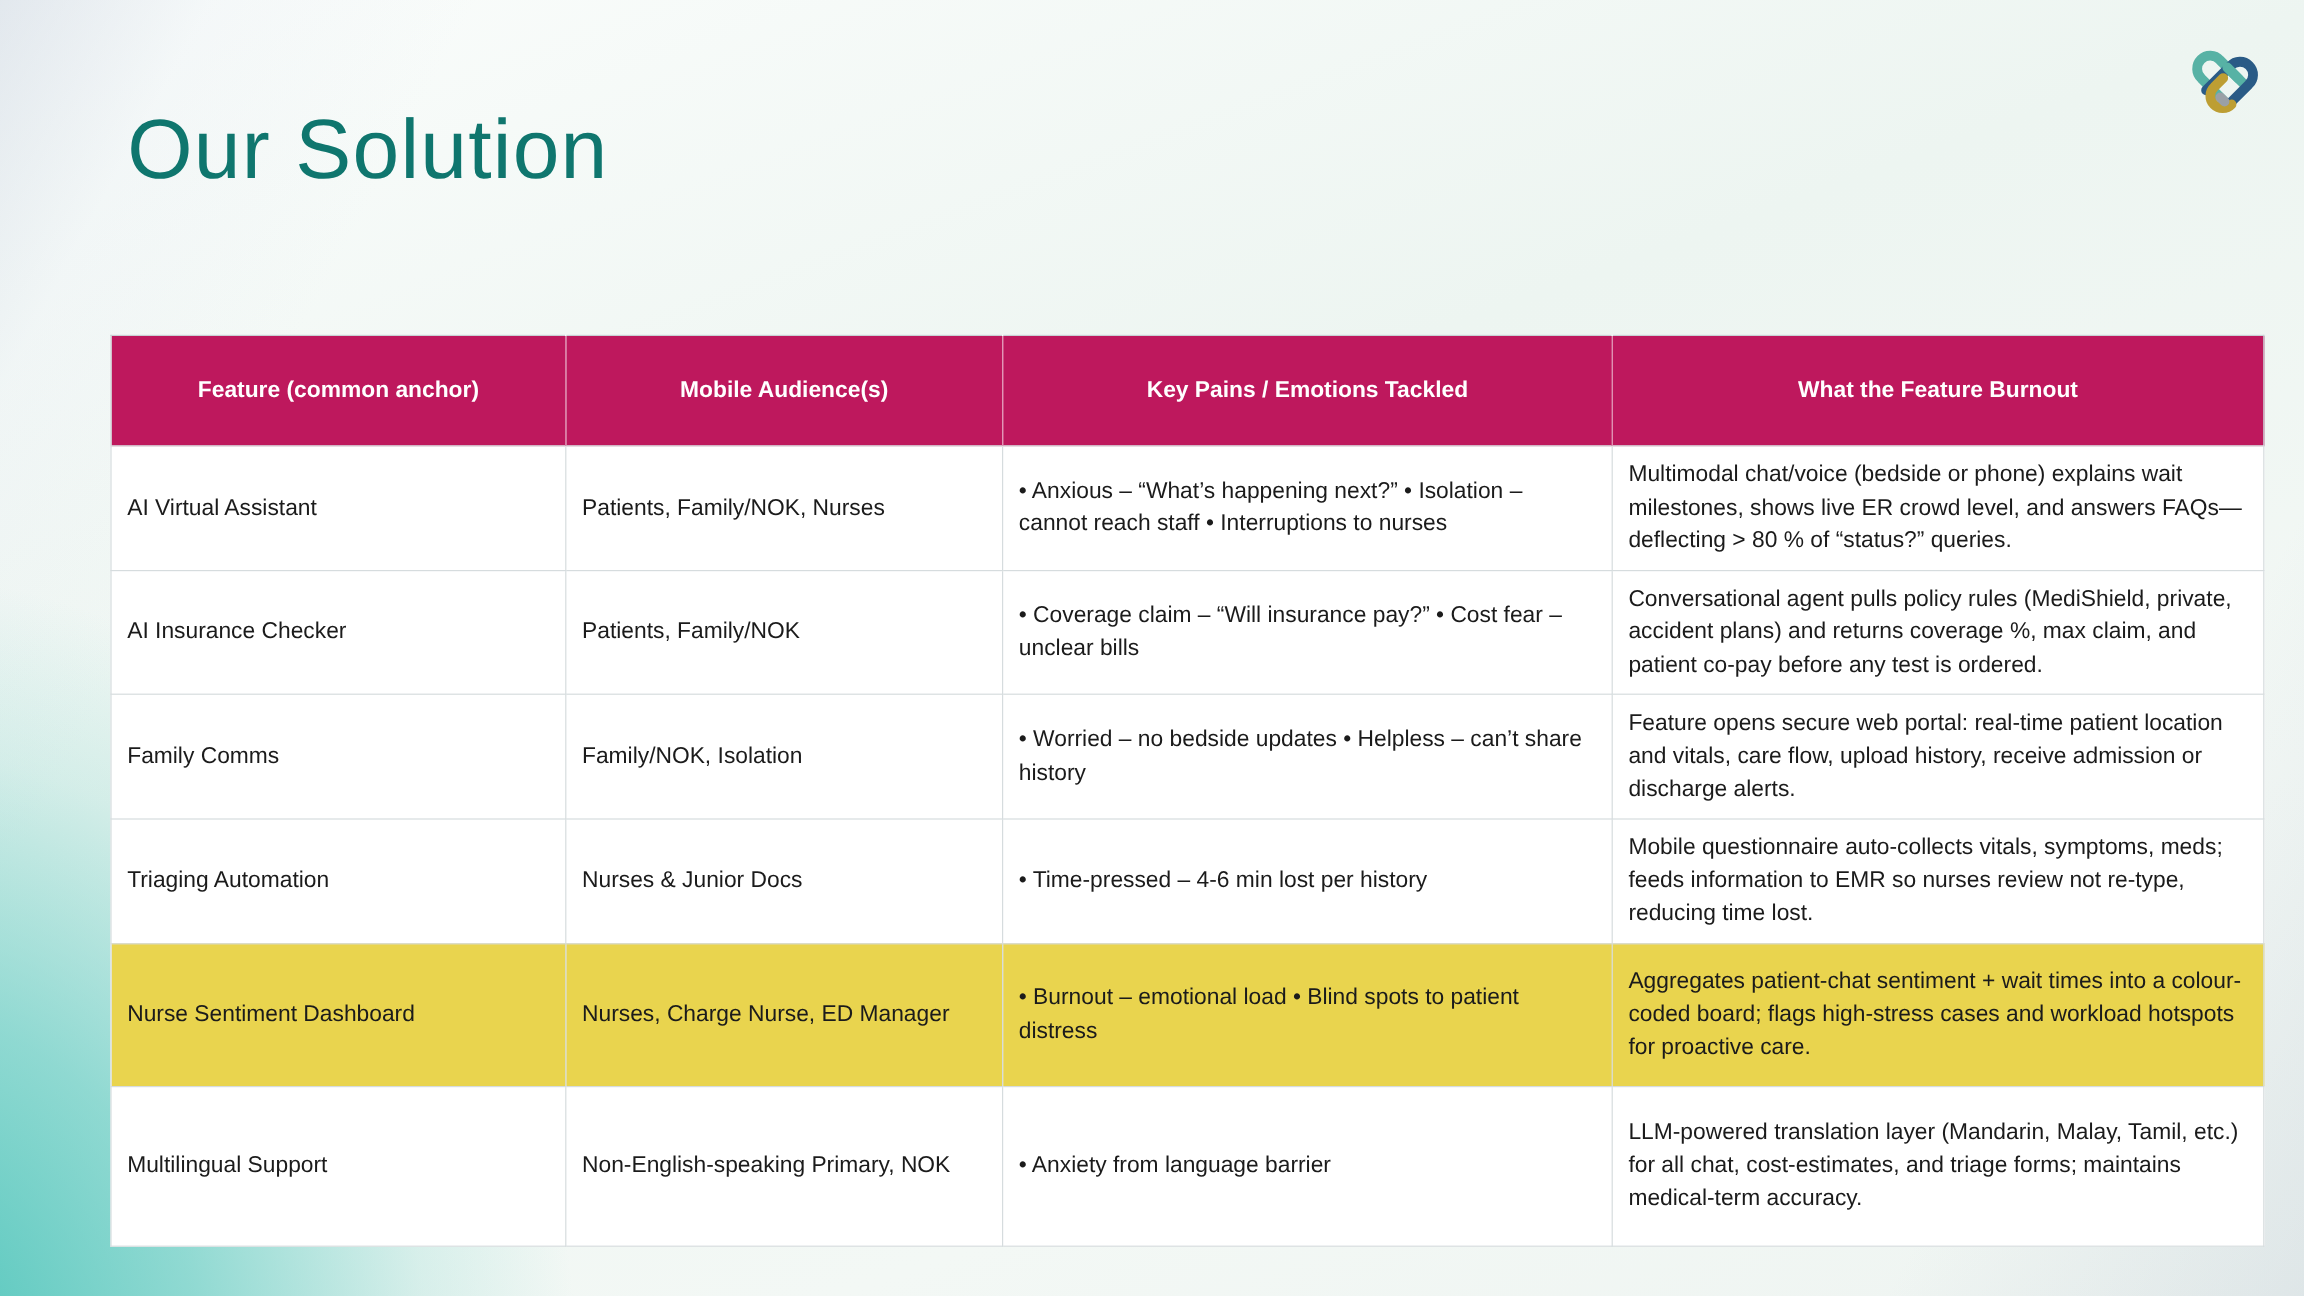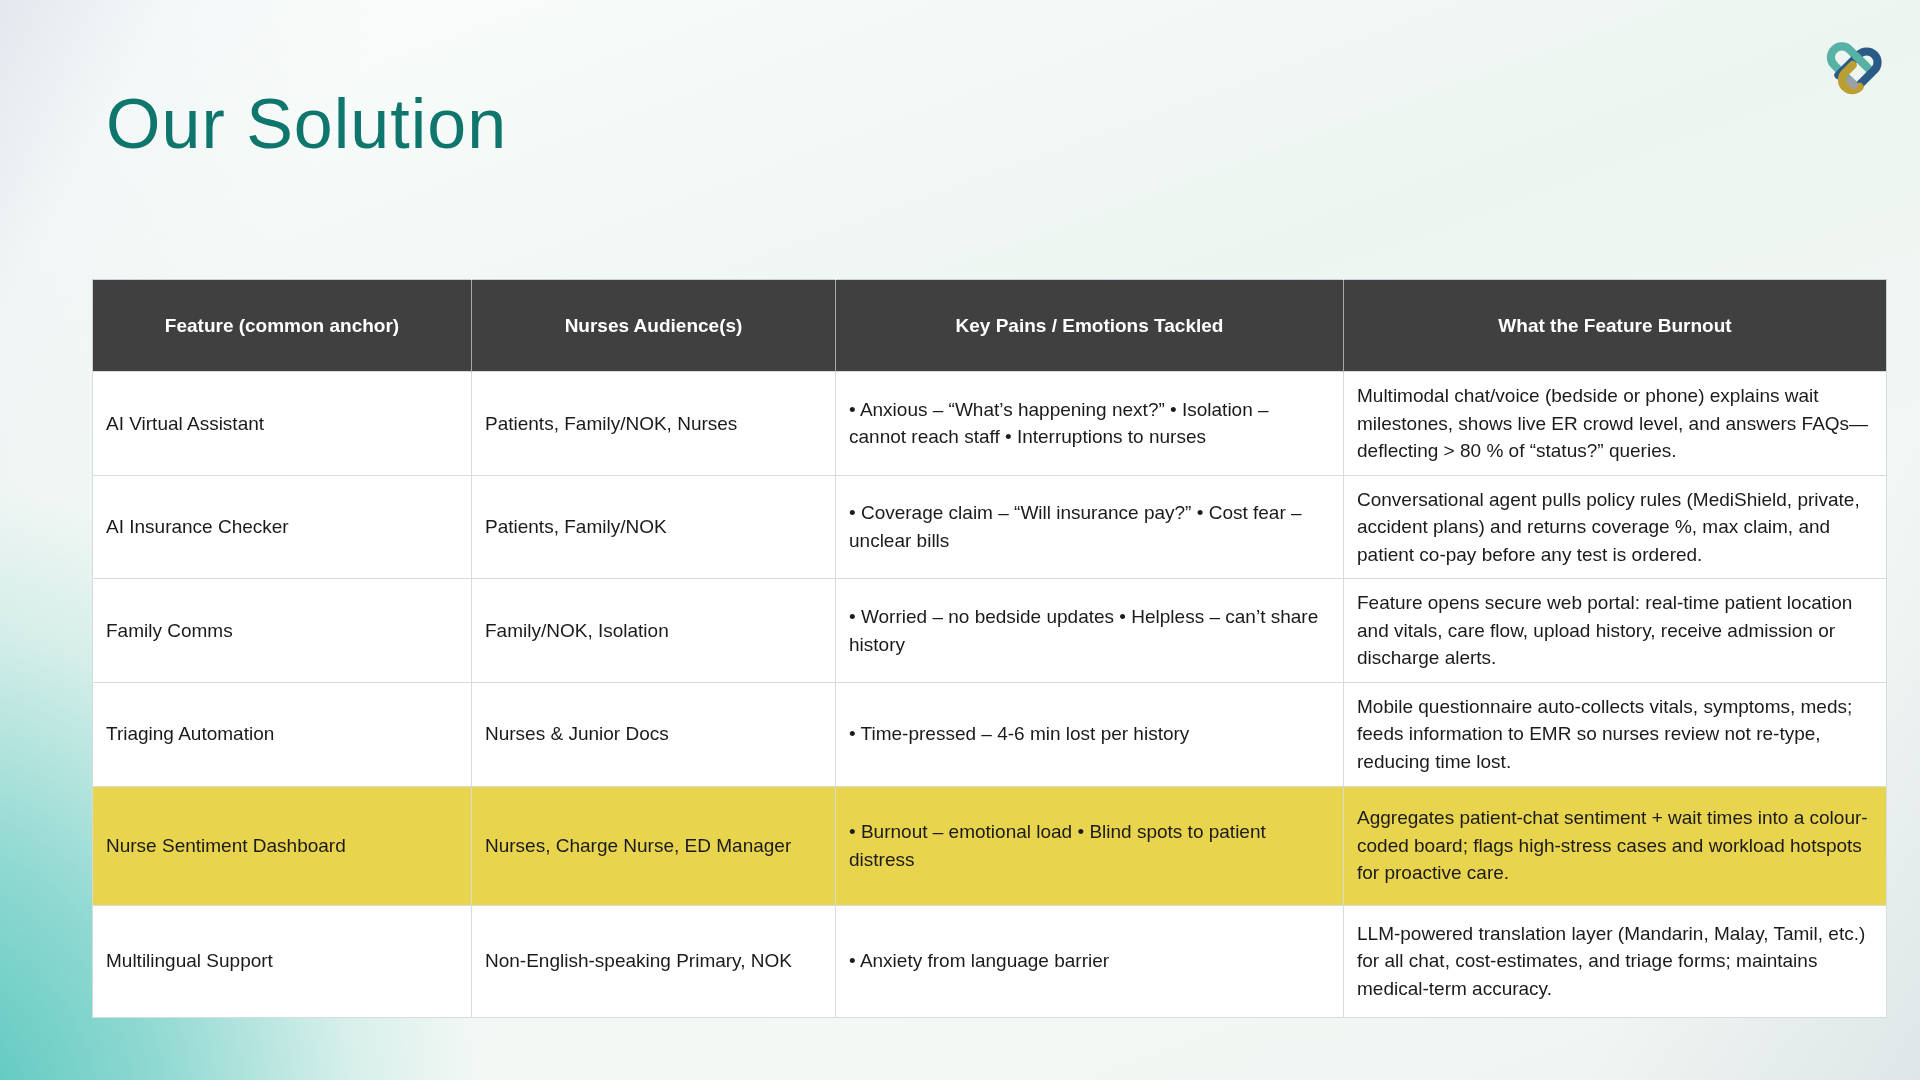--- a/index.html
+++ b/index.html
@@ -20,39 +20,39 @@
   }
   .brand-logo { position:absolute; top:26px; right:34px; width:68px; height:74px; }
 
   table.solution-table {
     position:absolute; left:92px; top:279px; width:1794px;
     border-collapse:collapse; table-layout:fixed;
     background:#ffffff;
     border:1px solid #c9d1d4;
   }
   .solution-table th {
-    background:#404040; color:#ffffff;
+    background:#be185d; color:#ffffff;
     font-size:19px; font-weight:bold; text-align:center;
     height:92px; vertical-align:middle;
     border-left:1px solid rgba(255,255,255,0.55);
     padding:0 18px;
   }
   .solution-table th:first-child { border-left:none; }
   .solution-table td {
     font-size:19px; color:#1b1b1b; line-height:1.45;
     vertical-align:middle; padding:10px 13px;
     border:1px solid #d6dcde;
     background:#ffffff;
   }
   .solution-table tr.r1 td { height:100px; }
   .solution-table tr.r2 td { height:101px; }
   .solution-table tr.r3 td { height:101px; }
   .solution-table tr.r4 td { height:102px; }
   .solution-table tr.r5 td { height:119px; }
-  .solution-table tr.r6 td { height:112px; }
+  .solution-table tr.r6 td { height:133px; }
   .solution-table tr.highlight td { background:#e9d44e; }
 </style>
 </head>
 <body>
 
 <h1 class="slide-title">Our Solution</h1>
 
 <svg class="brand-logo" viewBox="0 0 100 104" fill="none" xmlns="http://www.w3.org/2000/svg">
   <g stroke-width="12" fill="none" stroke-linecap="round">
 
@@ -71,21 +71,21 @@
 <table class="solution-table">
   <colgroup>
     <col style="width:379px">
       <col style="width:364px">
       <col style="width:508px">
       <col style="width:543px">
   </colgroup>
   <thead>
     <tr>
       <th>Feature (common anchor)</th>
-      <th>Nurses Audience(s)</th>
+      <th>Mobile Audience(s)</th>
       <th>Key Pains / Emotions Tackled</th>
       <th>What the Feature Burnout</th>
     </tr>
   </thead>
   <tbody>
     <tr class="r1">
       <td>AI Virtual Assistant</td>
       <td>Patients, Family/NOK, Nurses</td>
       <td>• Anxious – “What’s happening next?” • Isolation – cannot reach staff • Interruptions to nurses</td>
       <td>Multimodal chat/voice (bedside or phone) explains wait milestones, shows live ER crowd level, and answers FAQs—deflecting &gt; 80 % of “status?” queries.</td>

